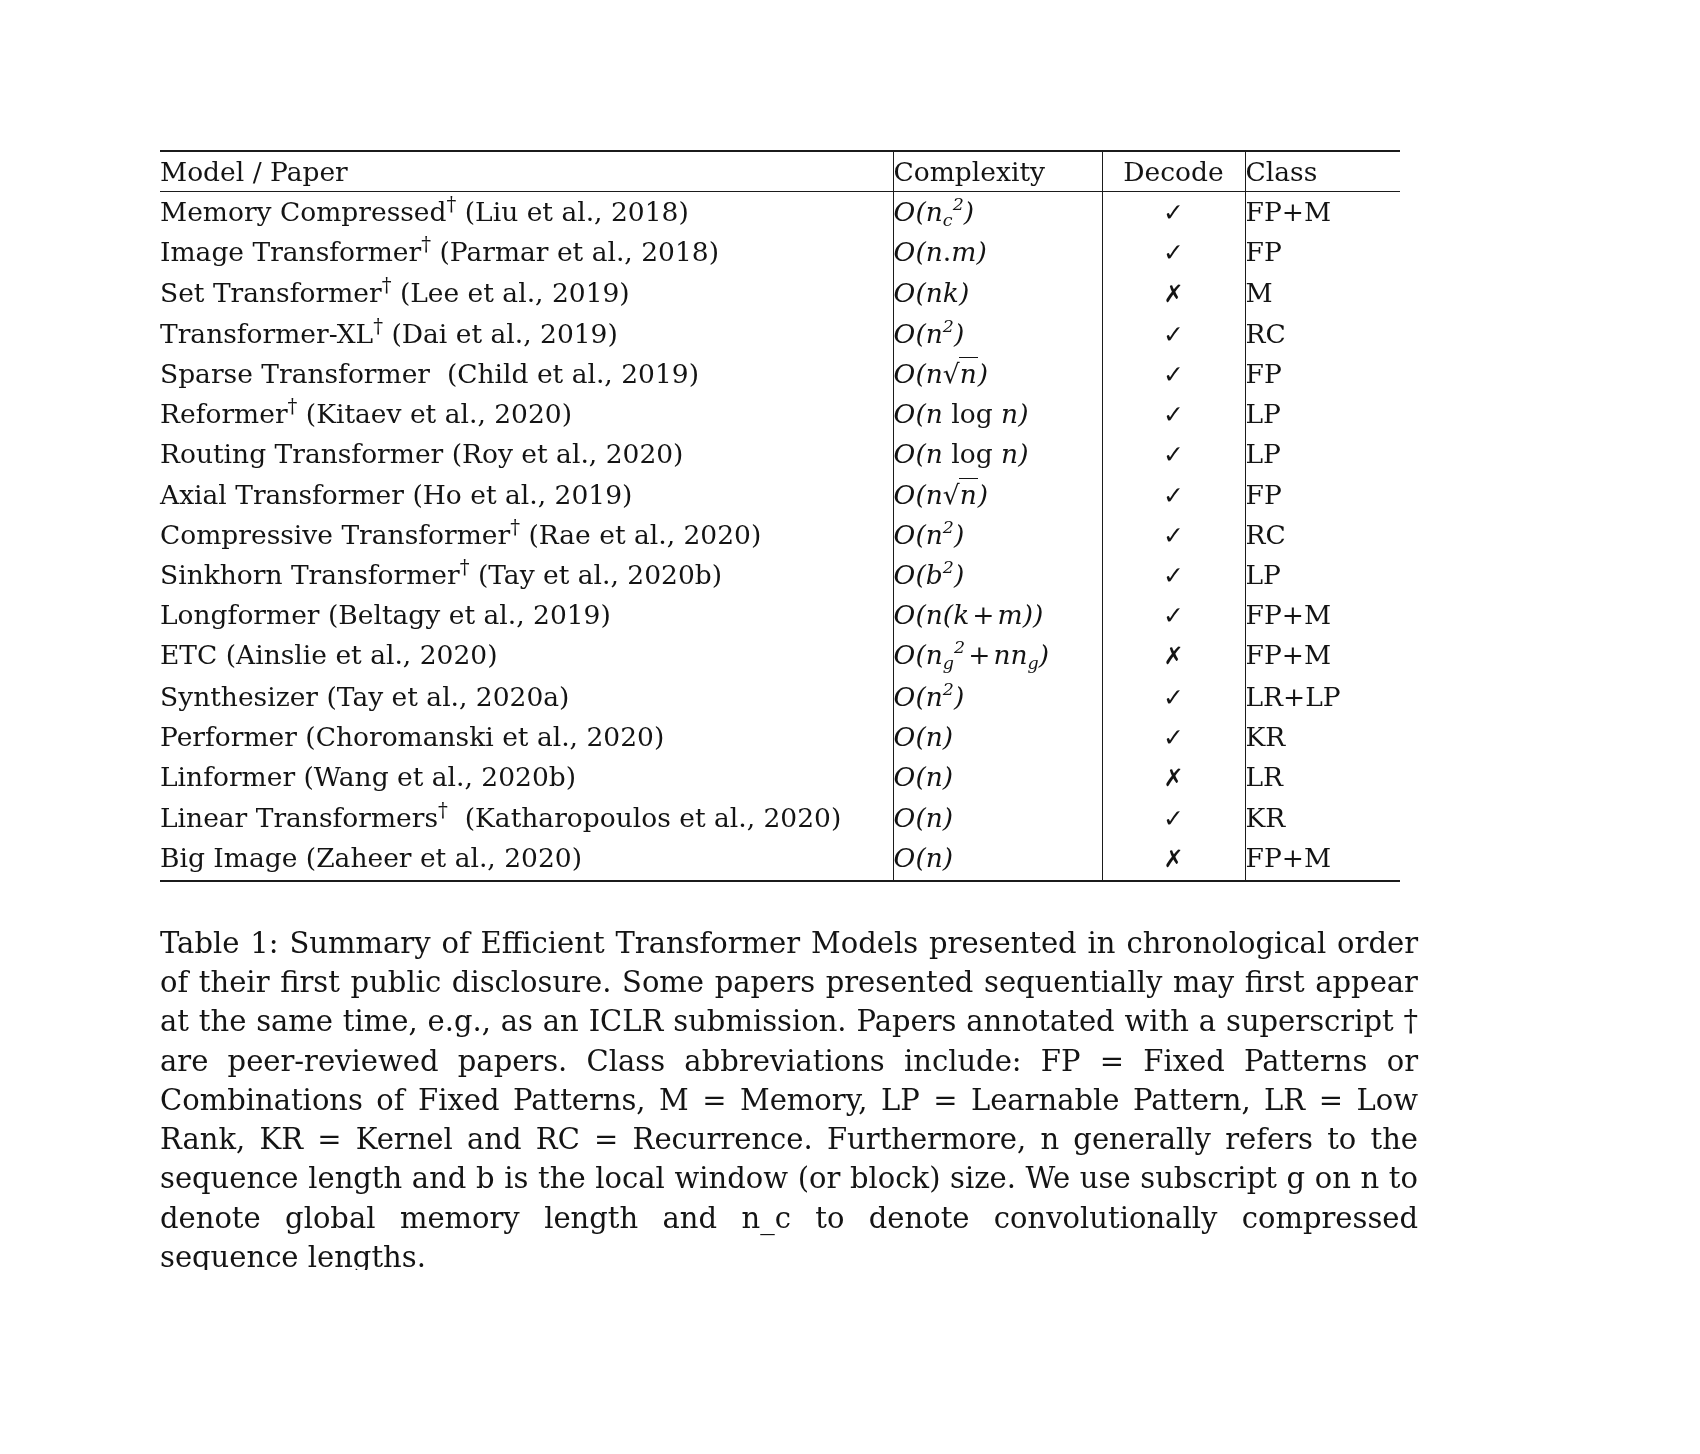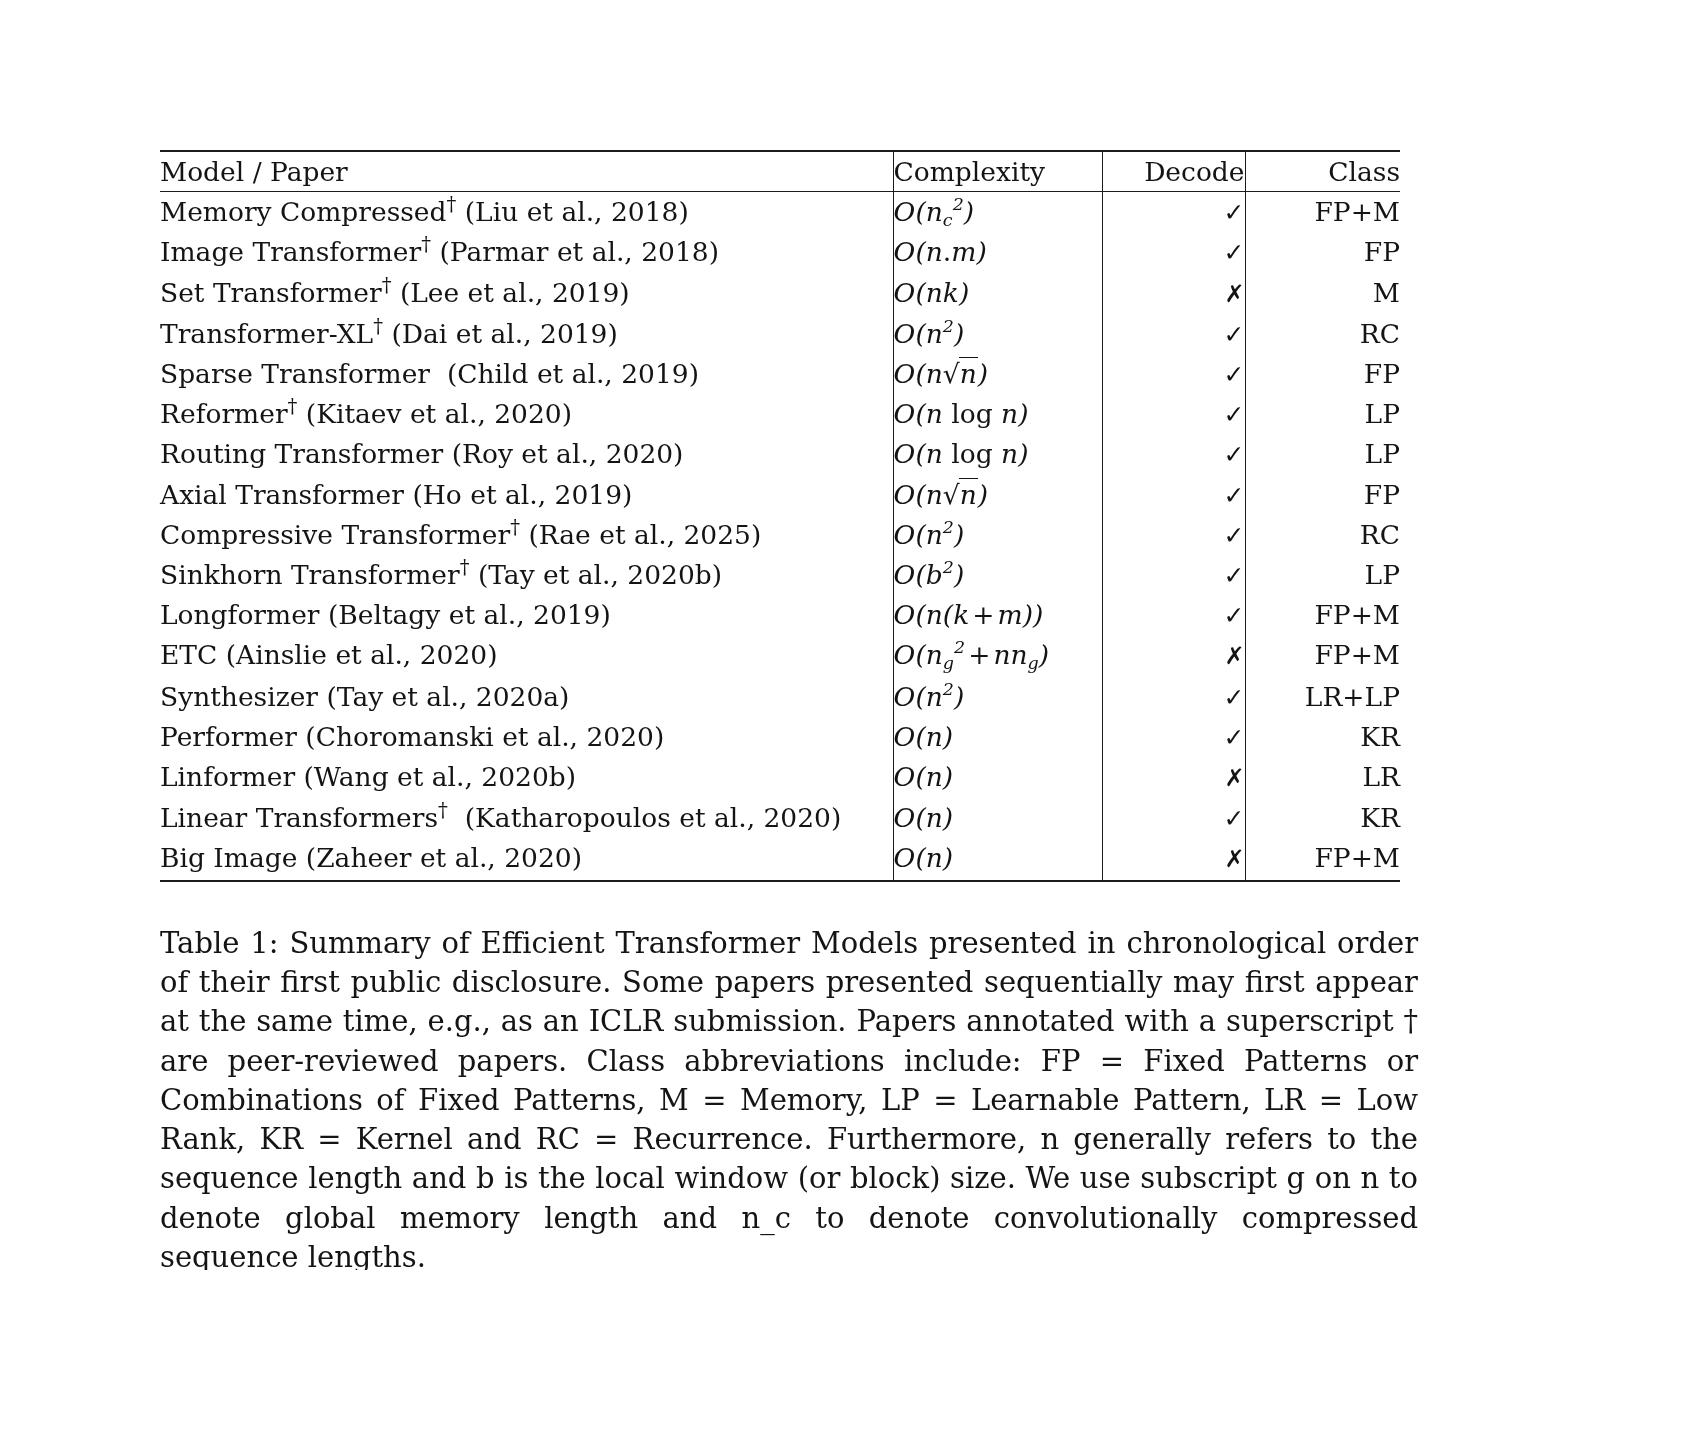--- a/index.html
+++ b/index.html
@@ -54,22 +54,22 @@
   }
 
   
   col.c-model   { width: 733px; }
   col.c-cplx    { width: 209px; }
   col.c-dec     { width: 143px; }
   col.c-class   { width: 155px; }
 
   .cell-model  { text-align: left;   padding-left: 14px; }
   .cell-cplx   { text-align: left; border-left: 1.3px solid #1b1b1b; }
-  .cell-dec    { text-align: right; border-left: 1.3px solid #1b1b1b; }
-  .cell-class  { text-align: right;   border-left: 1.3px solid #1b1b1b; padding-left: 16px; margin-top: 16px; }
+  .cell-dec    { text-align: center; border-left: 1.3px solid #1b1b1b; }
+  .cell-class  { text-align: left;   border-left: 1.3px solid #1b1b1b; padding-left: 16px; margin-top: 16px; }
 
   thead th { padding-top: 5px; padding-bottom: 4px; }
   thead .cell-model { padding-left: 14px; }
 
   
   .math { font-family: "DejaVu Serif", "Liberation Serif", serif; font-style: italic; }
   .cal  { font-style: italic; font-family: "DejaVu Serif", serif; letter-spacing: 0.2px; }
   .mvar { font-style: italic; }
   .mrm  { font-style: normal; }
   sup.sup, sub.sub {
@@ -178,21 +178,21 @@
         </tr>
 
         <tr>
           <td class="cell-model"><span>Axial Transformer</span><span class="dag"></span> <span>(Ho et al., 2019)</span></td>
           <td class="cell-cplx"><span class="math"><span class="cal">O</span>(<span class="mvar">n</span><span class="radical">√</span><span class="sqrt">n</span>)</span></td>
           <td class="cell-dec"><span class="mark">✓</span></td>
           <td class="cell-class">FP</td>
         </tr>
 
         <tr>
-          <td class="cell-model"><span>Compressive Transformer</span><span class="dag">†</span> <span>(Rae et al., 2025)</span></td>
+          <td class="cell-model"><span>Compressive Transformer</span><span class="dag">†</span> <span>(Rae et al., 2020)</span></td>
           <td class="cell-cplx"><span class="math"><span class="cal">O</span>(<span class="mvar">n</span><sup class="sup">2</sup>)</span></td>
           <td class="cell-dec"><span class="mark">✓</span></td>
           <td class="cell-class">RC</td>
         </tr>
 
         <tr>
           <td class="cell-model"><span>Sinkhorn Transformer</span><span class="dag">†</span> <span>(Tay et al., 2020b)</span></td>
           <td class="cell-cplx"><span class="math"><span class="cal">O</span>(<span class="mvar">b</span><sup class="sup">2</sup>)</span></td>
           <td class="cell-dec"><span class="mark">✓</span></td>
           <td class="cell-class">LP</td>

